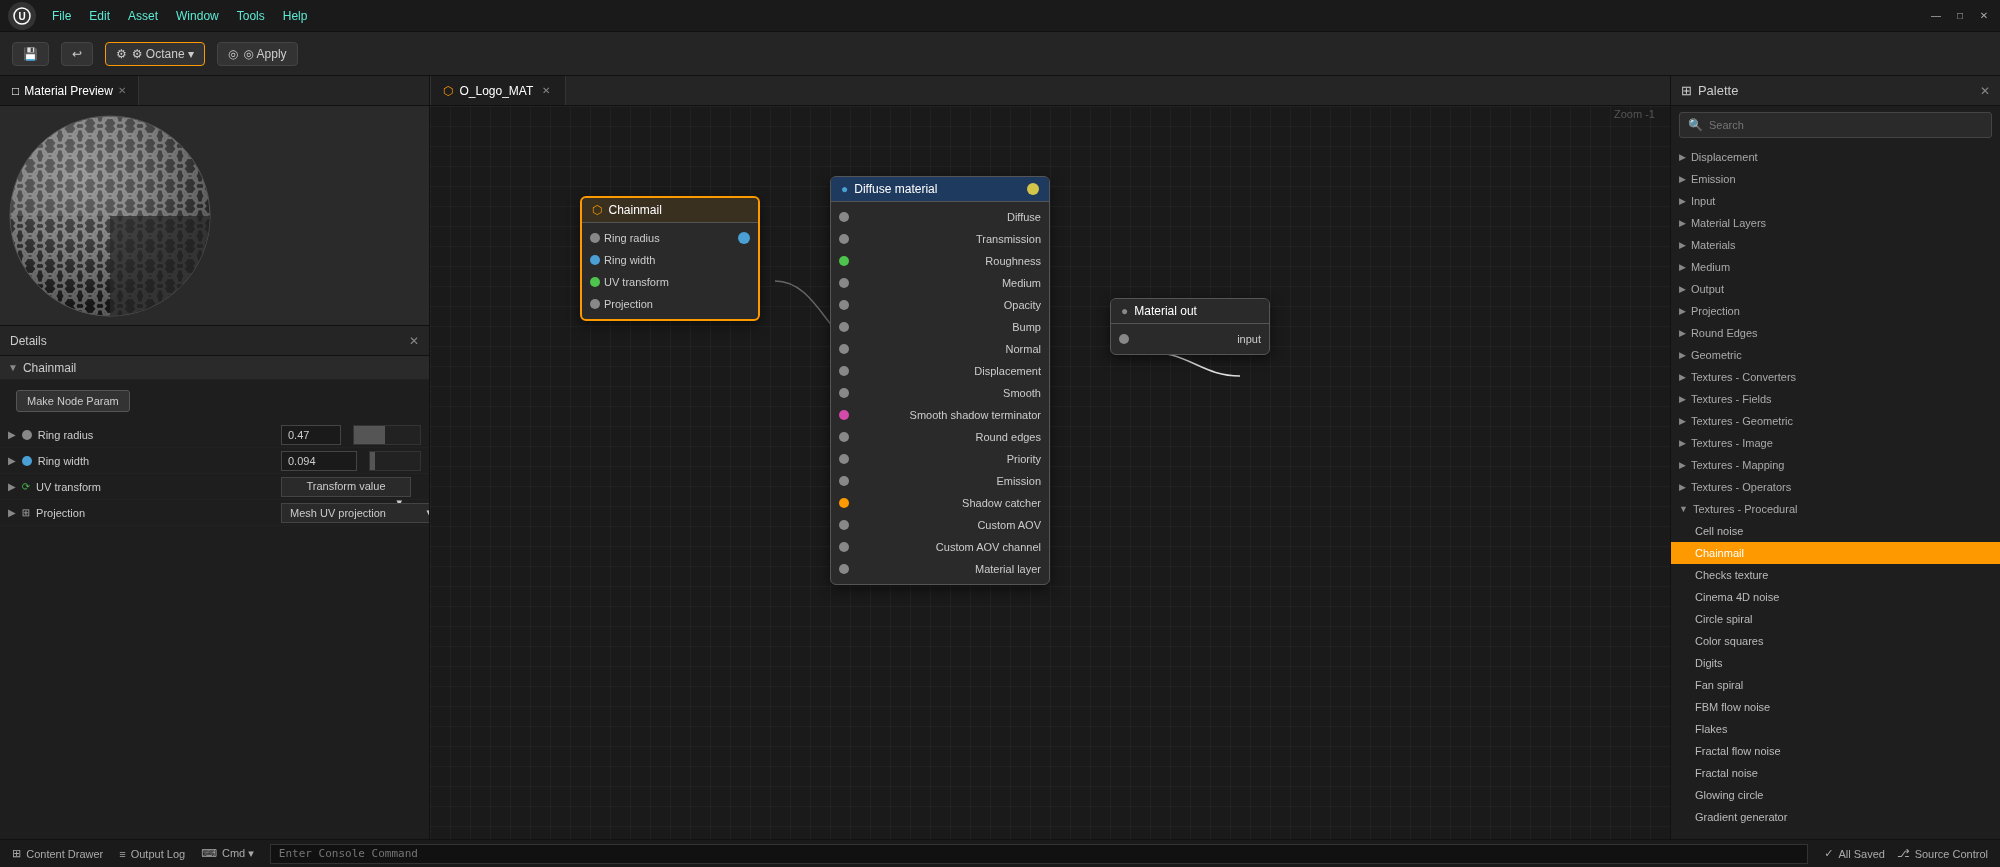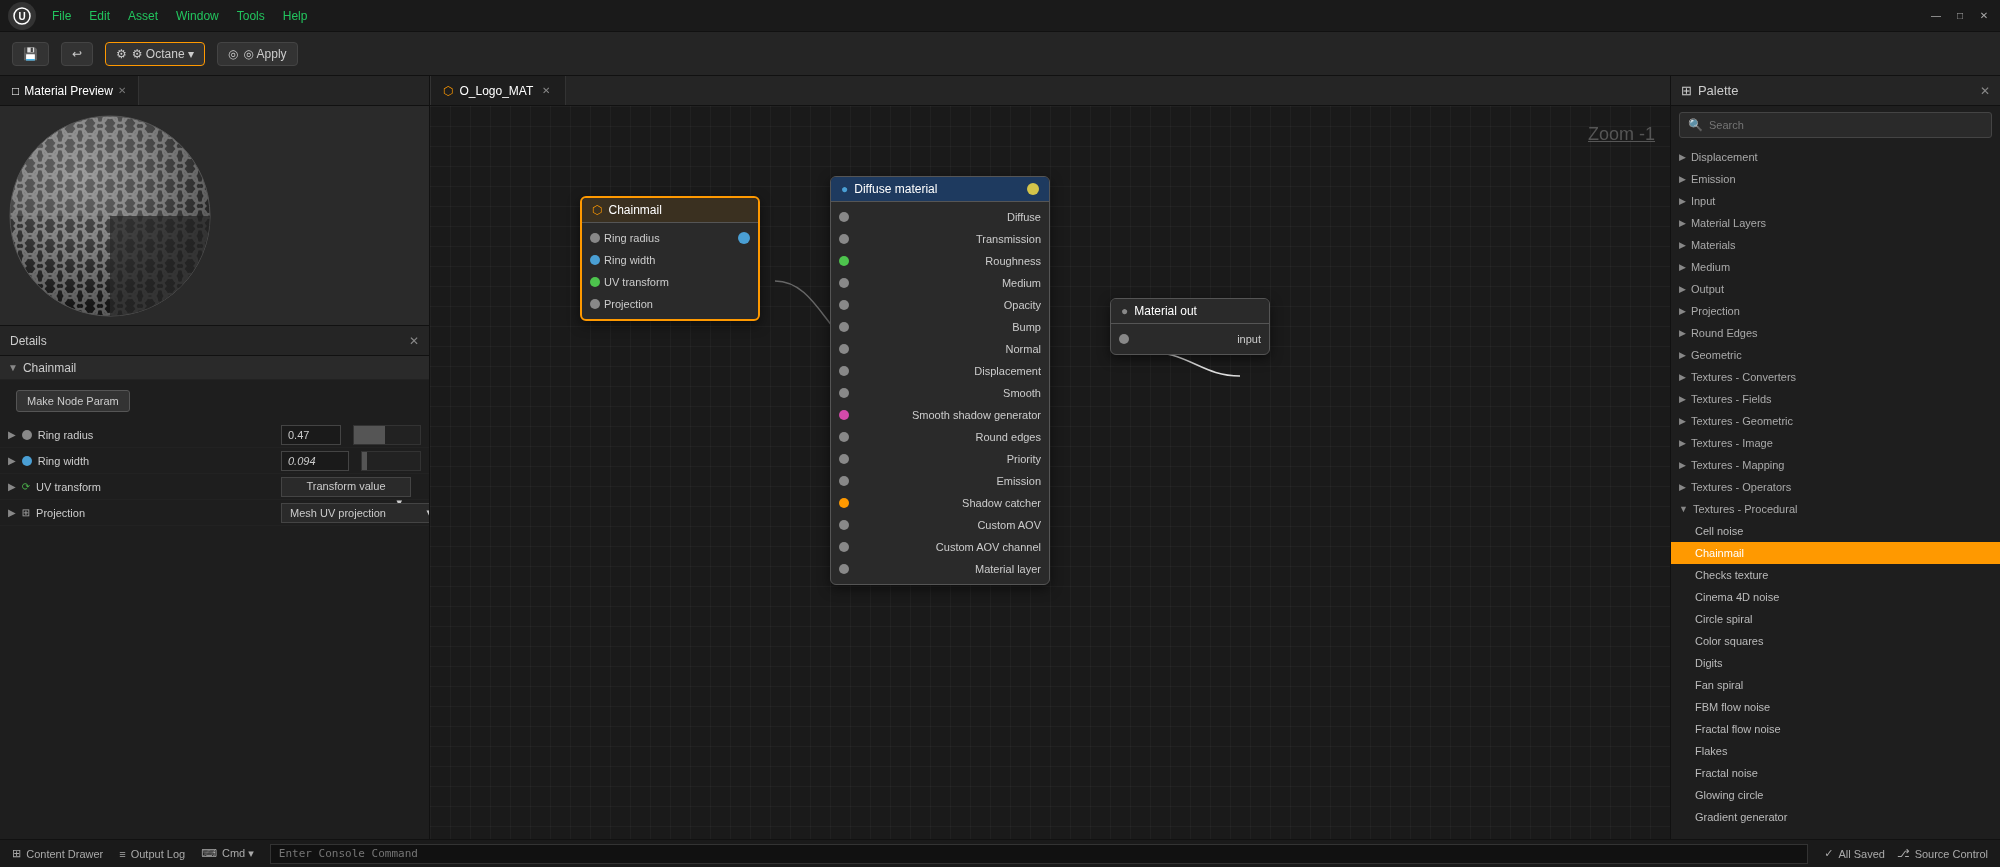--- a/index.html
+++ b/index.html
@@ -43,21 +43,21 @@
       font-weight: bold;
       color: #fff;
     }
     .menu-bar {
       display: flex;
       gap: 2px;
     }
     .menu-item {
       padding: 3px 8px;
       cursor: pointer;
-      color: #22c55e;
+      color: #5eead4;
       font-size: 12px;
       border-radius: 3px;
     }
     .title-bar-right {
       display: flex;
       gap: 8px;
     }
     .window-btn {
       width: 16px;
       height: 16px;
@@ -296,25 +296,24 @@
       background-image:
         linear-gradient(rgba(255,255,255,0.03) 1px, transparent 1px),
         linear-gradient(90deg, rgba(255,255,255,0.03) 1px, transparent 1px);
       background-size: 20px 20px;
       position: relative;
     }
 
     
     .zoom-indicator {
       position: absolute;
-      top: 18px;
+      top: 2px;
       right: 15px;
       color: #555;
-      font-size: 18px;
-      text-decoration: underline;
+      font-size: 11px;
     }
 
     
     .watermark {
       position: absolute;
       bottom: 60px;
       right: 80px;
       font-size: 52px;
       font-weight: bold;
       color: rgba(80,80,80,0.25);
@@ -607,21 +606,21 @@
           <input class="value-input" value="0.47" style="width: 60px;">
           <div class="value-bar" style="width:60px; background: linear-gradient(to right, #555 47%, #222 47%);"></div>
         </div>
       </div>
 
       <div class="property-row">
         <span class="chevron">▶</span>
         <span class="pin prop-icon blue"></span>
         <span class="property-label">Ring width</span>
         <div class="property-value">
-          <input class="value-input" value="0.094" style="width: 68px; font-style: italic;">
+          <input class="value-input" value="0.094" style="width: 76px;">
           <div class="value-bar" style="width:60px; background: linear-gradient(to right, #555 9.4%, #222 9.4%);"></div>
         </div>
       </div>
 
       <div class="property-row">
         <span class="chevron">▶</span>
         <span style="font-size:10px;color:#4aad4a;">⟳</span>
         <span class="property-label">UV transform</span>
         <div class="property-value">
           <div class="dropdown-btn" style="min-width:130px;flex-direction:column;">
@@ -738,21 +737,21 @@
           <div class="node-pin-row">
             <div class="pin gray"></div>
             <span>Displacement</span>
           </div>
           <div class="node-pin-row">
             <div class="pin gray"></div>
             <span>Smooth</span>
           </div>
           <div class="node-pin-row">
             <div class="pin pink"></div>
-            <span>Smooth shadow generator</span>
+            <span>Smooth shadow terminator</span>
           </div>
           <div class="node-pin-row">
             <div class="pin gray"></div>
             <span>Round edges</span>
           </div>
           <div class="node-pin-row">
             <div class="pin gray"></div>
             <span>Priority</span>
           </div>
           <div class="node-pin-row">
@@ -879,22 +878,22 @@
         </div>
         <div class="palette-item">Cell noise</div>
         <div class="palette-item selected">Chainmail</div>
         <div class="palette-item">Checks texture</div>
         <div class="palette-item">Cinema 4D noise</div>
         <div class="palette-item">Circle spiral</div>
         <div class="palette-item">Color squares</div>
         <div class="palette-item">Digits</div>
         <div class="palette-item">Fan spiral</div>
         <div class="palette-item">FBM flow noise</div>
+        <div class="palette-item">Flakes</div>
         <div class="palette-item">Fractal flow noise</div>
-        <div class="palette-item">Flakes</div>
         <div class="palette-item">Fractal noise</div>
         <div class="palette-item">Glowing circle</div>
         <div class="palette-item">Gradient generator</div>
       </div>
   </div>
 
 </div>
 
 <div class="status-bar">
   <div class="status-item">

